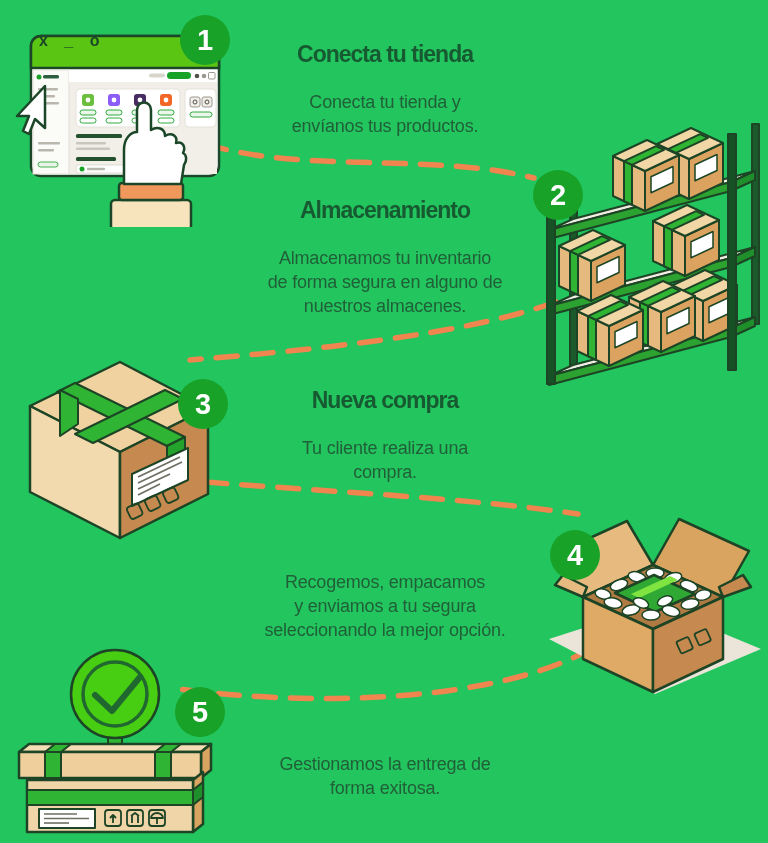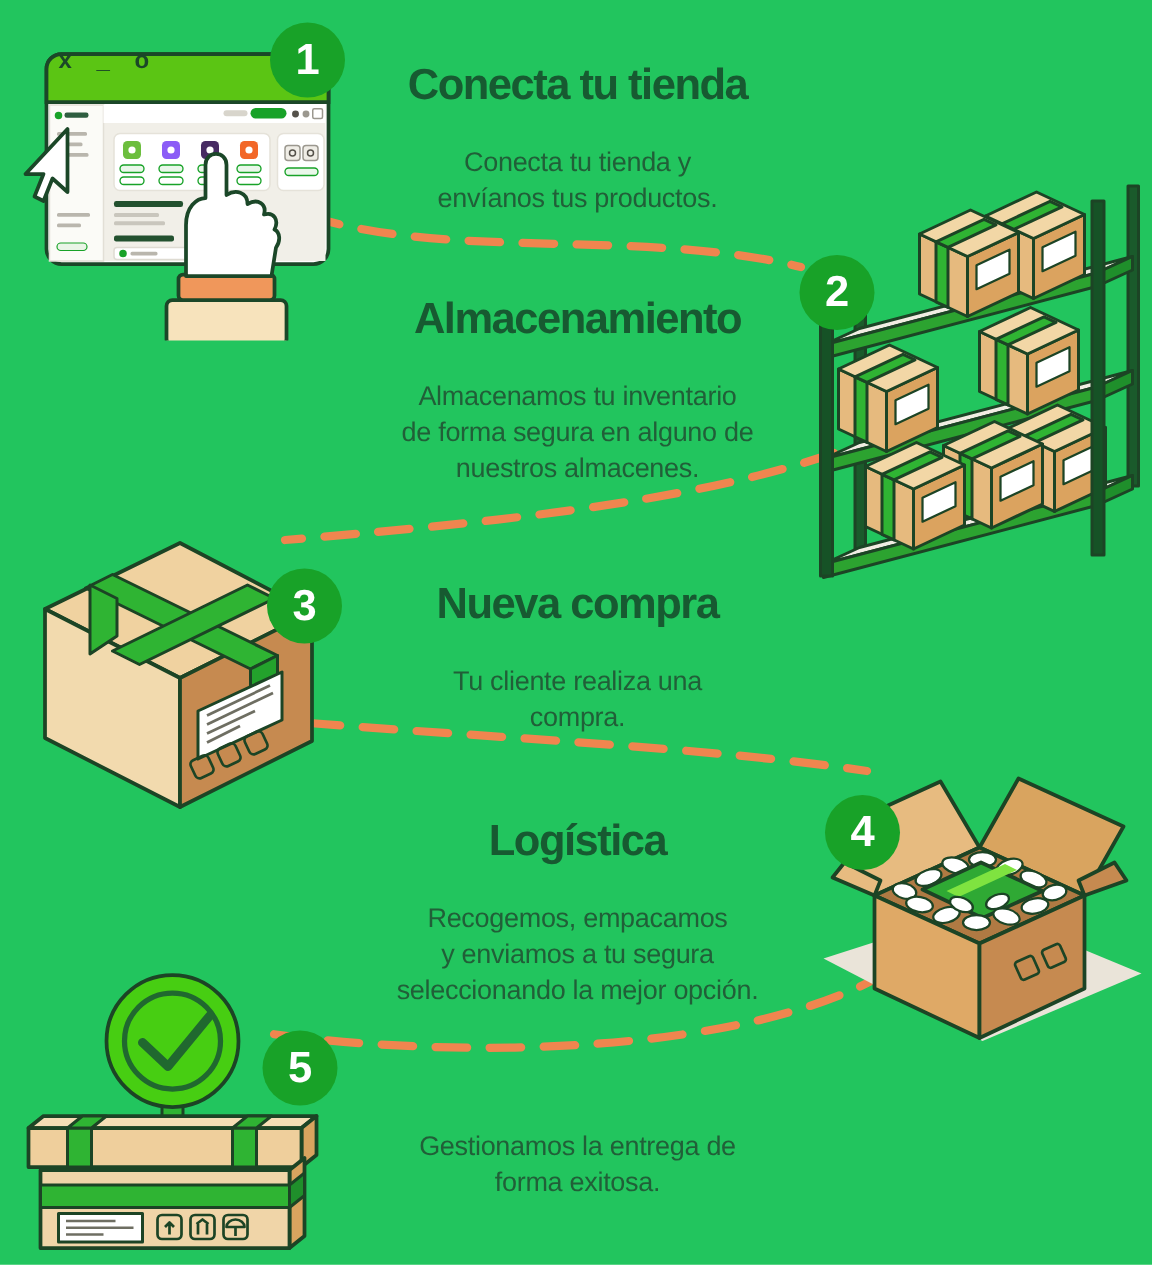--- a/index.html
+++ b/index.html
@@ -5,21 +5,21 @@
   html,body{margin:0;padding:0;}
   #canvas{
     position:relative;width:768px;height:843px;overflow:hidden;
     background:#22c55e;
     font-family:"Liberation Sans","DejaVu Sans",sans-serif;
   }
   .connectors{position:absolute;left:0;top:0;z-index:0;}
   .illus{position:absolute;z-index:1;}
   .step-text{position:absolute;z-index:2;text-align:center;}
   .step-title{
-    margin:0;color:#175A31;font-weight:bold;font-size:29px;
+    margin:0;color:#175A31;font-weight:bold;font-size:23px;
     letter-spacing:-1px;line-height:1.05;
   }
   .step-desc{
     margin:25px 0 0 0;color:#215F38;font-size:18px;line-height:1.32;
     letter-spacing:-0.2px;white-space:pre-line;font-weight:normal;
   }
   .badge{
     position:absolute;z-index:3;width:50px;height:50px;border-radius:50%;
     background:#18A228;color:#FFFFFF;font-weight:bold;font-size:29px;
     display:flex;align-items:center;justify-content:center;
@@ -353,21 +353,20 @@
   </div>
 
   <div class="step-text" style="left:225px;top:198px;width:320px;">
     <h2 class="step-title">Almacenamiento</h2>
     <p class="step-desc">Almacenamos tu inventario
 de forma segura en alguno de
 nuestros almacenes.</p>
   </div>
 
   <div class="step-text" style="left:220px;top:546px;width:330px;">
-    <h2 class="step-title">Logística</h2>
     <p class="step-desc">Recogemos, empacamos
 y enviamos a tu segura
 seleccionando la mejor opción.</p>
   </div>
 
   <div class="step-text" style="left:245px;top:728px;width:280px;">
     <p class="step-desc">Gestionamos la entrega de
 forma exitosa.</p>
   </div>
 

